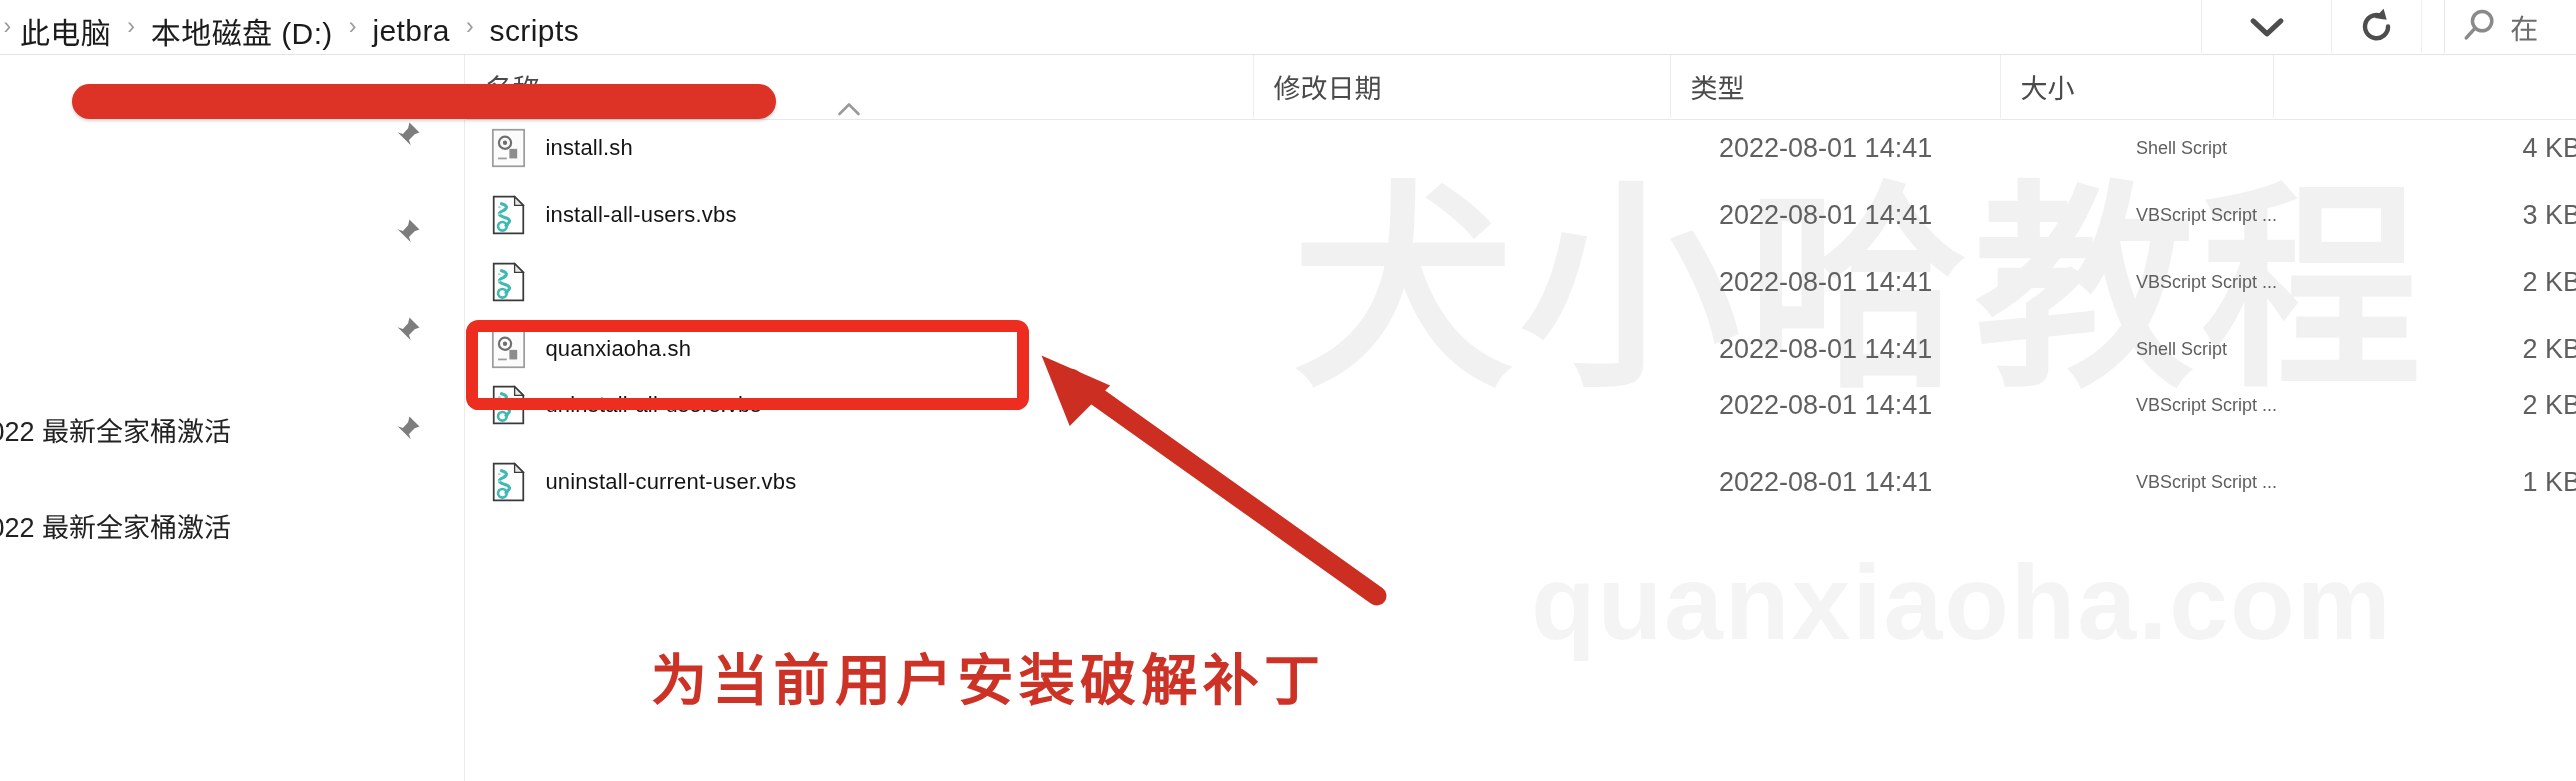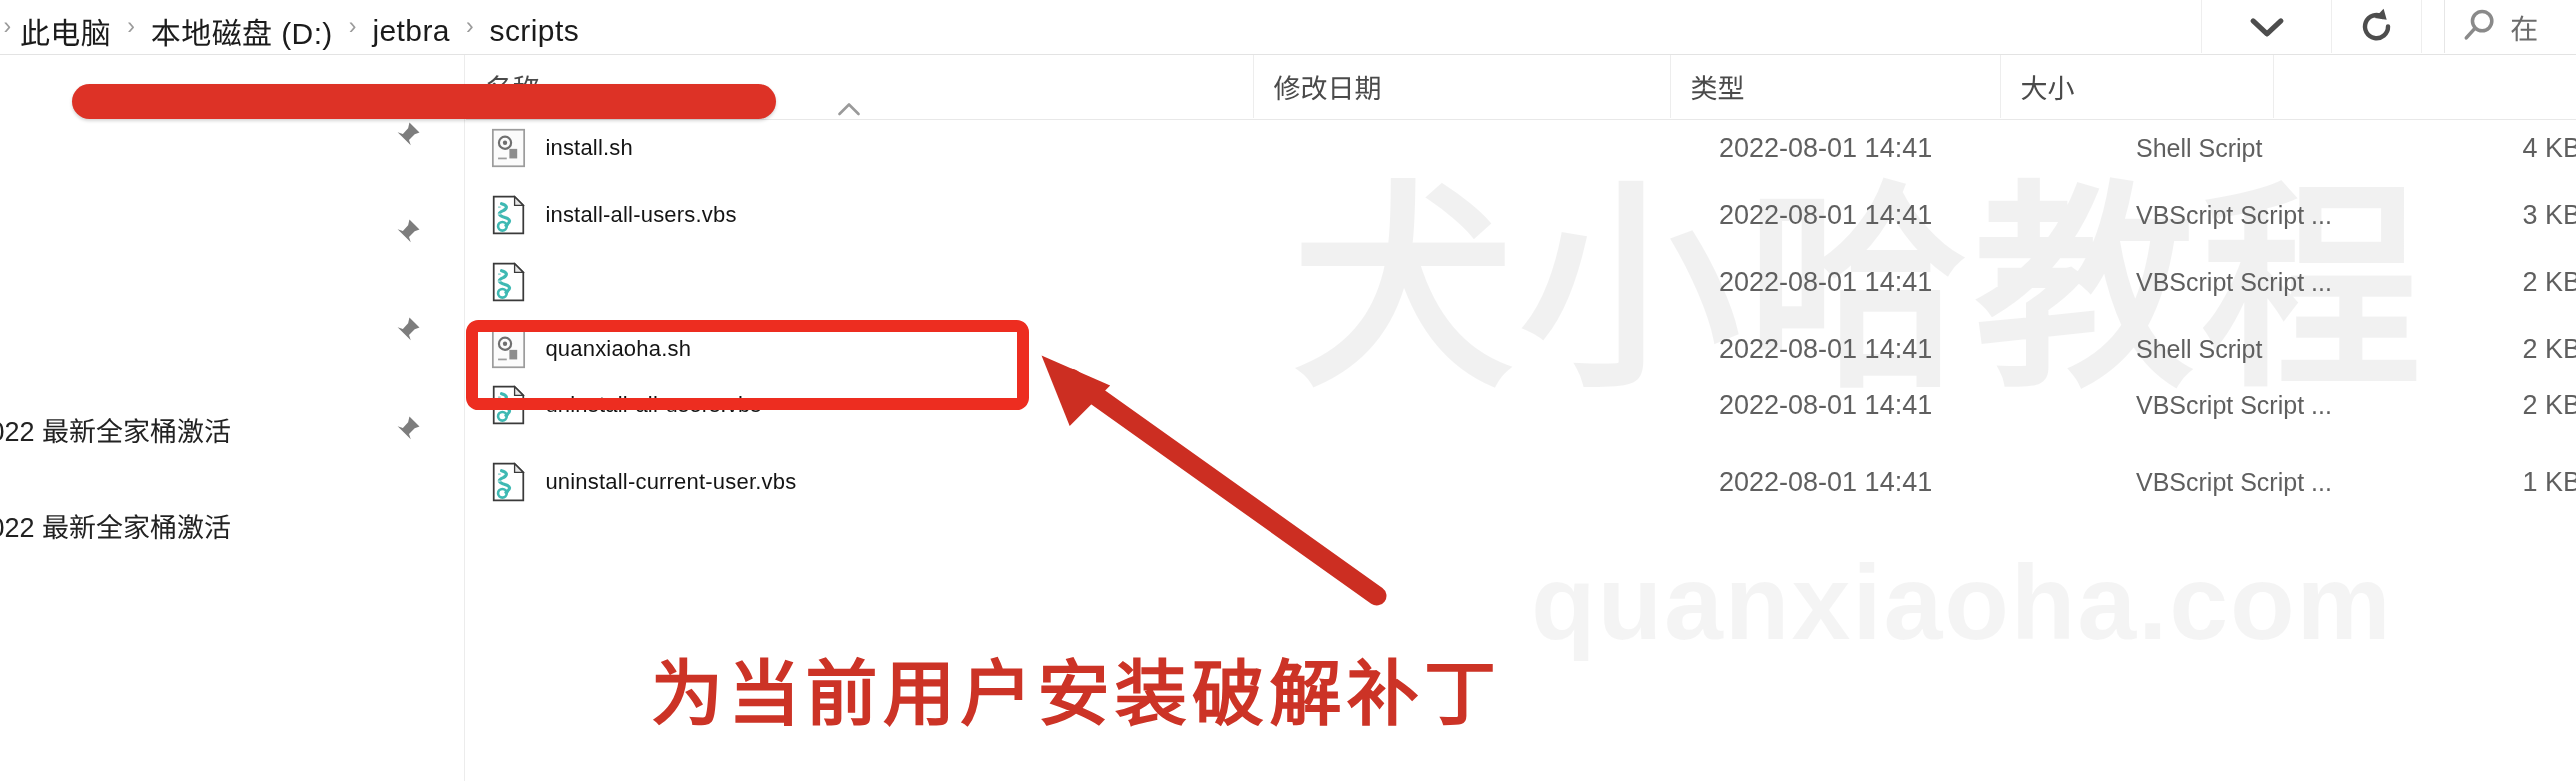--- a/index.html
+++ b/index.html
@@ -208,21 +208,21 @@
   .cell-date {
     position: absolute;
     left: 1253px;
     font-size: 27px;
     color: #5f5f5f;
     white-space: nowrap;
   }
   .cell-type {
     position: absolute;
     left: 1670px;
-    font-size: 25px;
+    font-size: 18px;
     color: #5f5f5f;
     white-space: nowrap;
     text-align: center;
   }
   .cell-size {
     position: absolute;
     left: 2001px;
     width: 114px;
     text-align: right;
     font-size: 27px;
@@ -258,21 +258,21 @@
     position: absolute;
     left: 1029px;
     top: 345px;
     width: 370px;
     height: 264px;
   }
   .callout {
     position: absolute;
     left: 651px;
     top: 635px;
-    font-size: 72px;
+    font-size: 56px;
     font-weight: 700;
     color: #cc3326;
     letter-spacing: 5.3px;
     white-space: nowrap;
   }
 
   
   .wm-big {
     position: absolute;
     left: 1293px;

